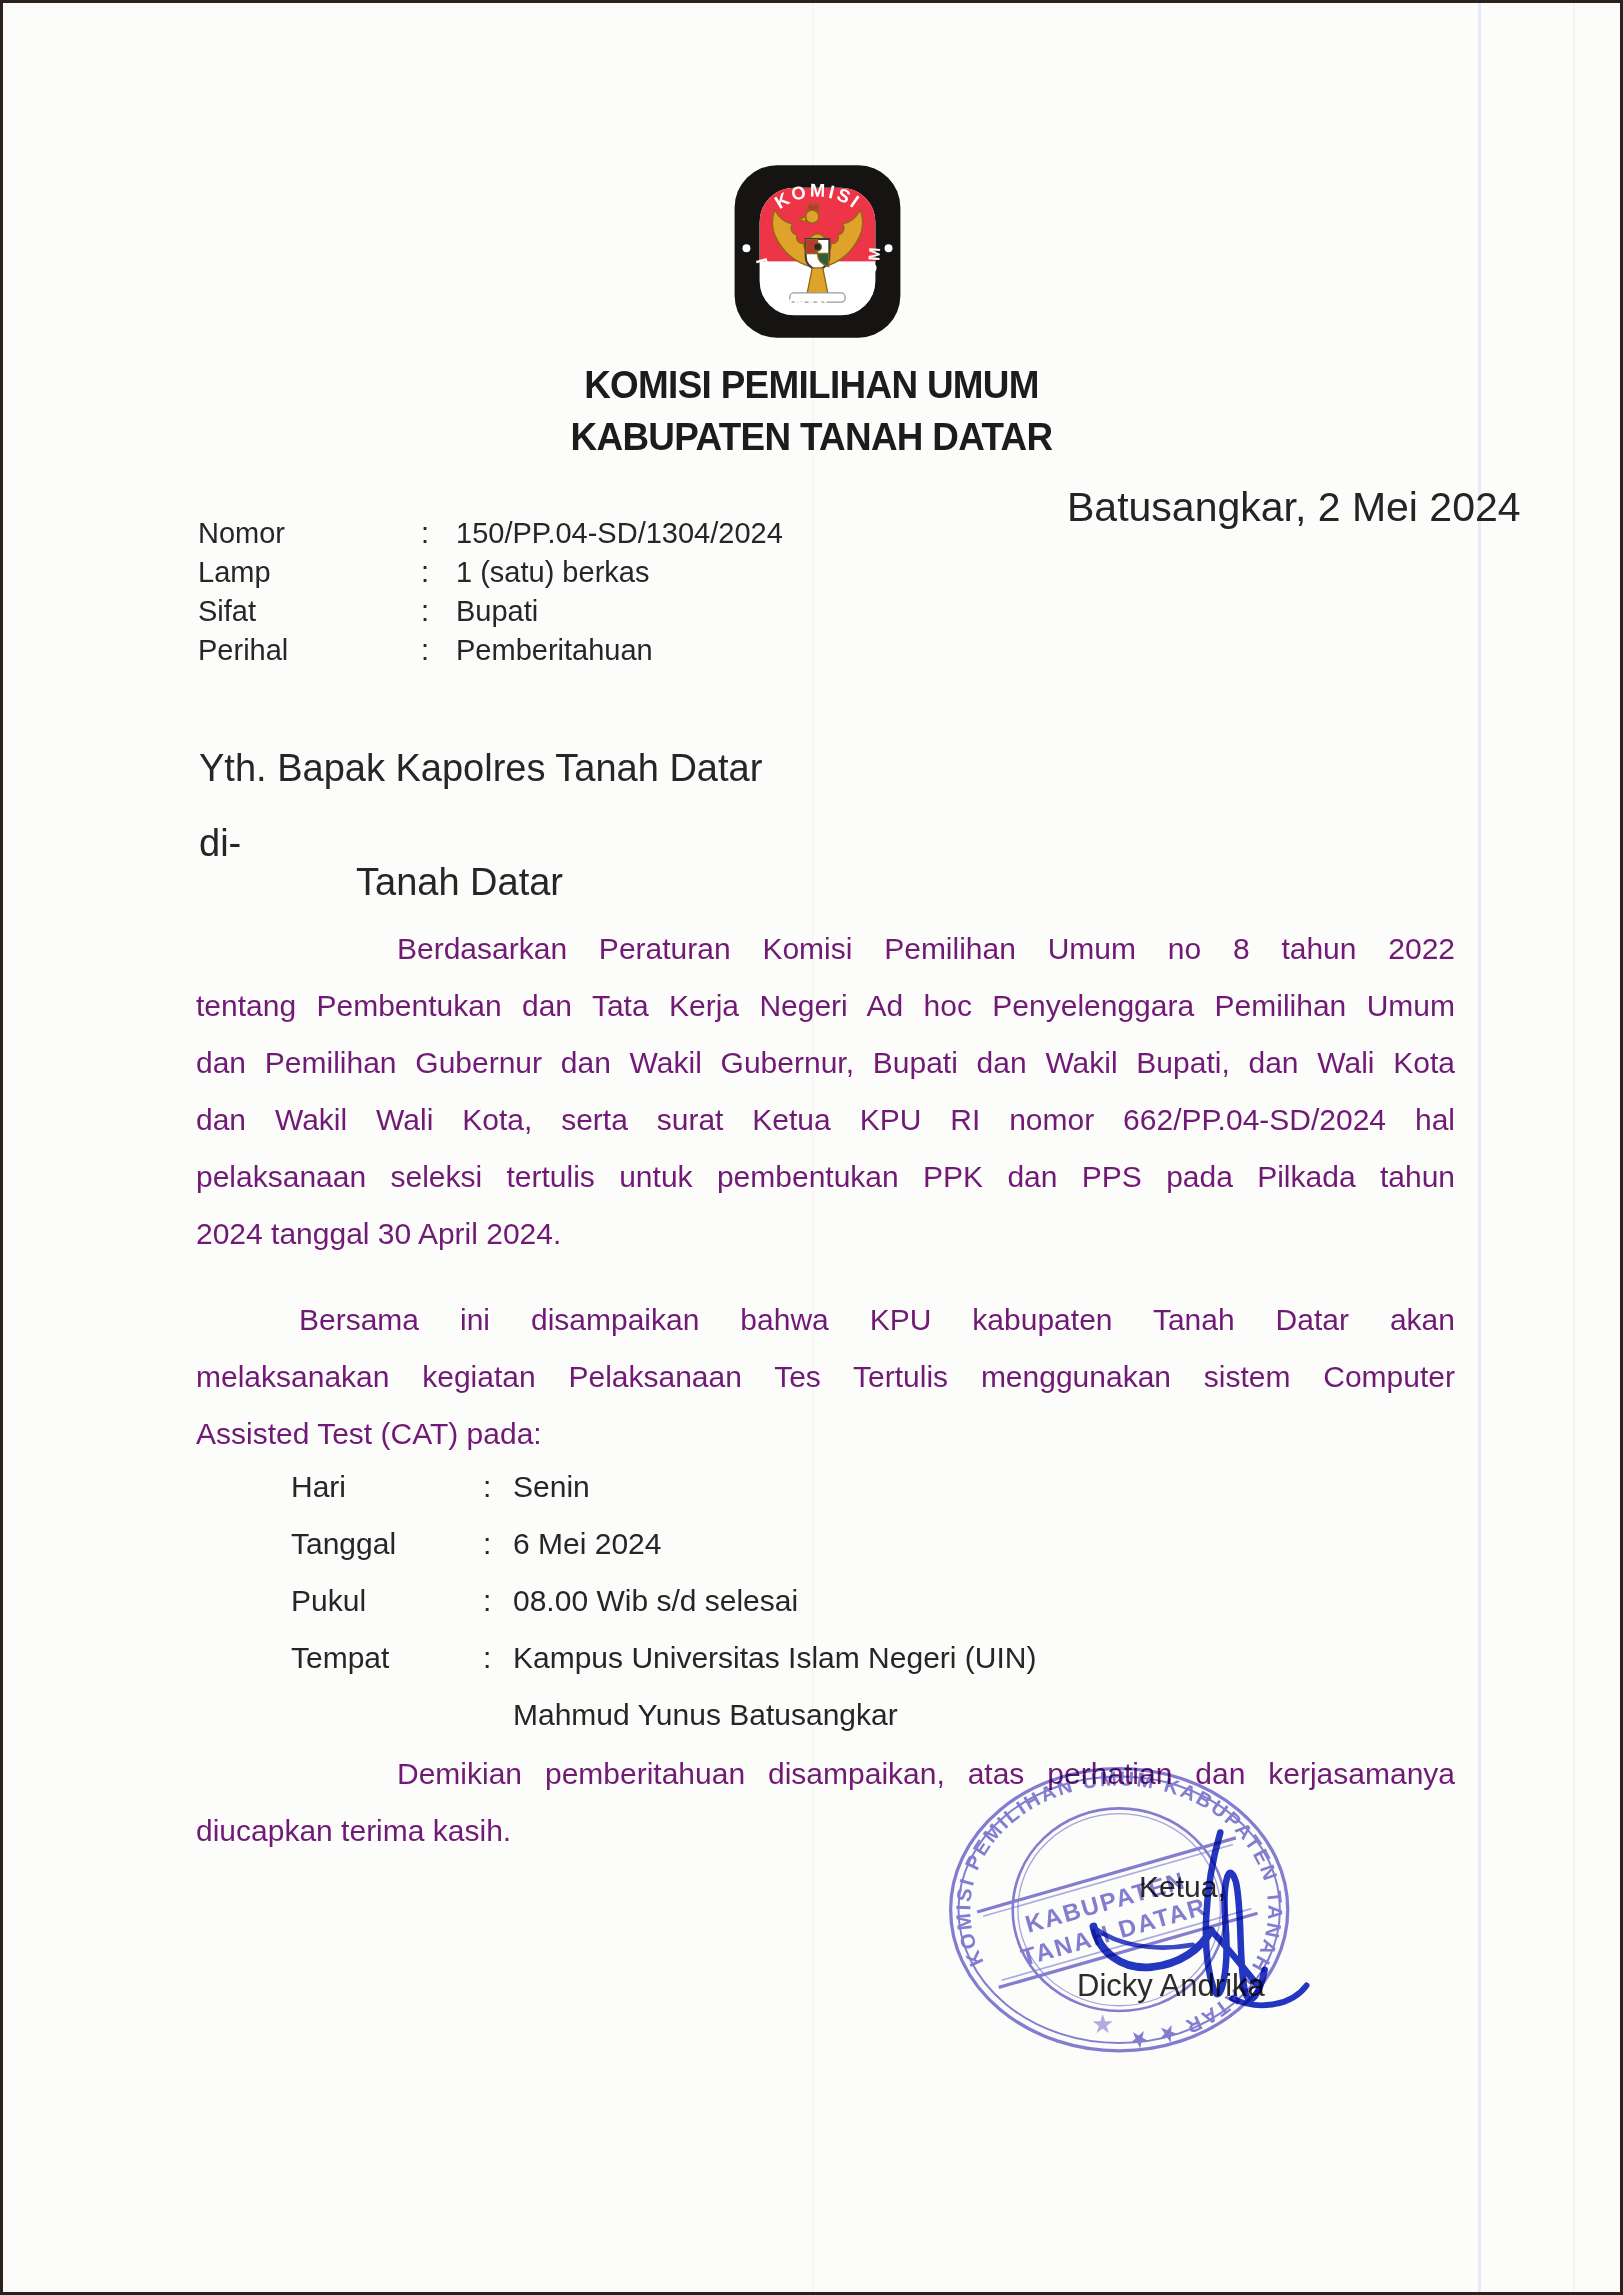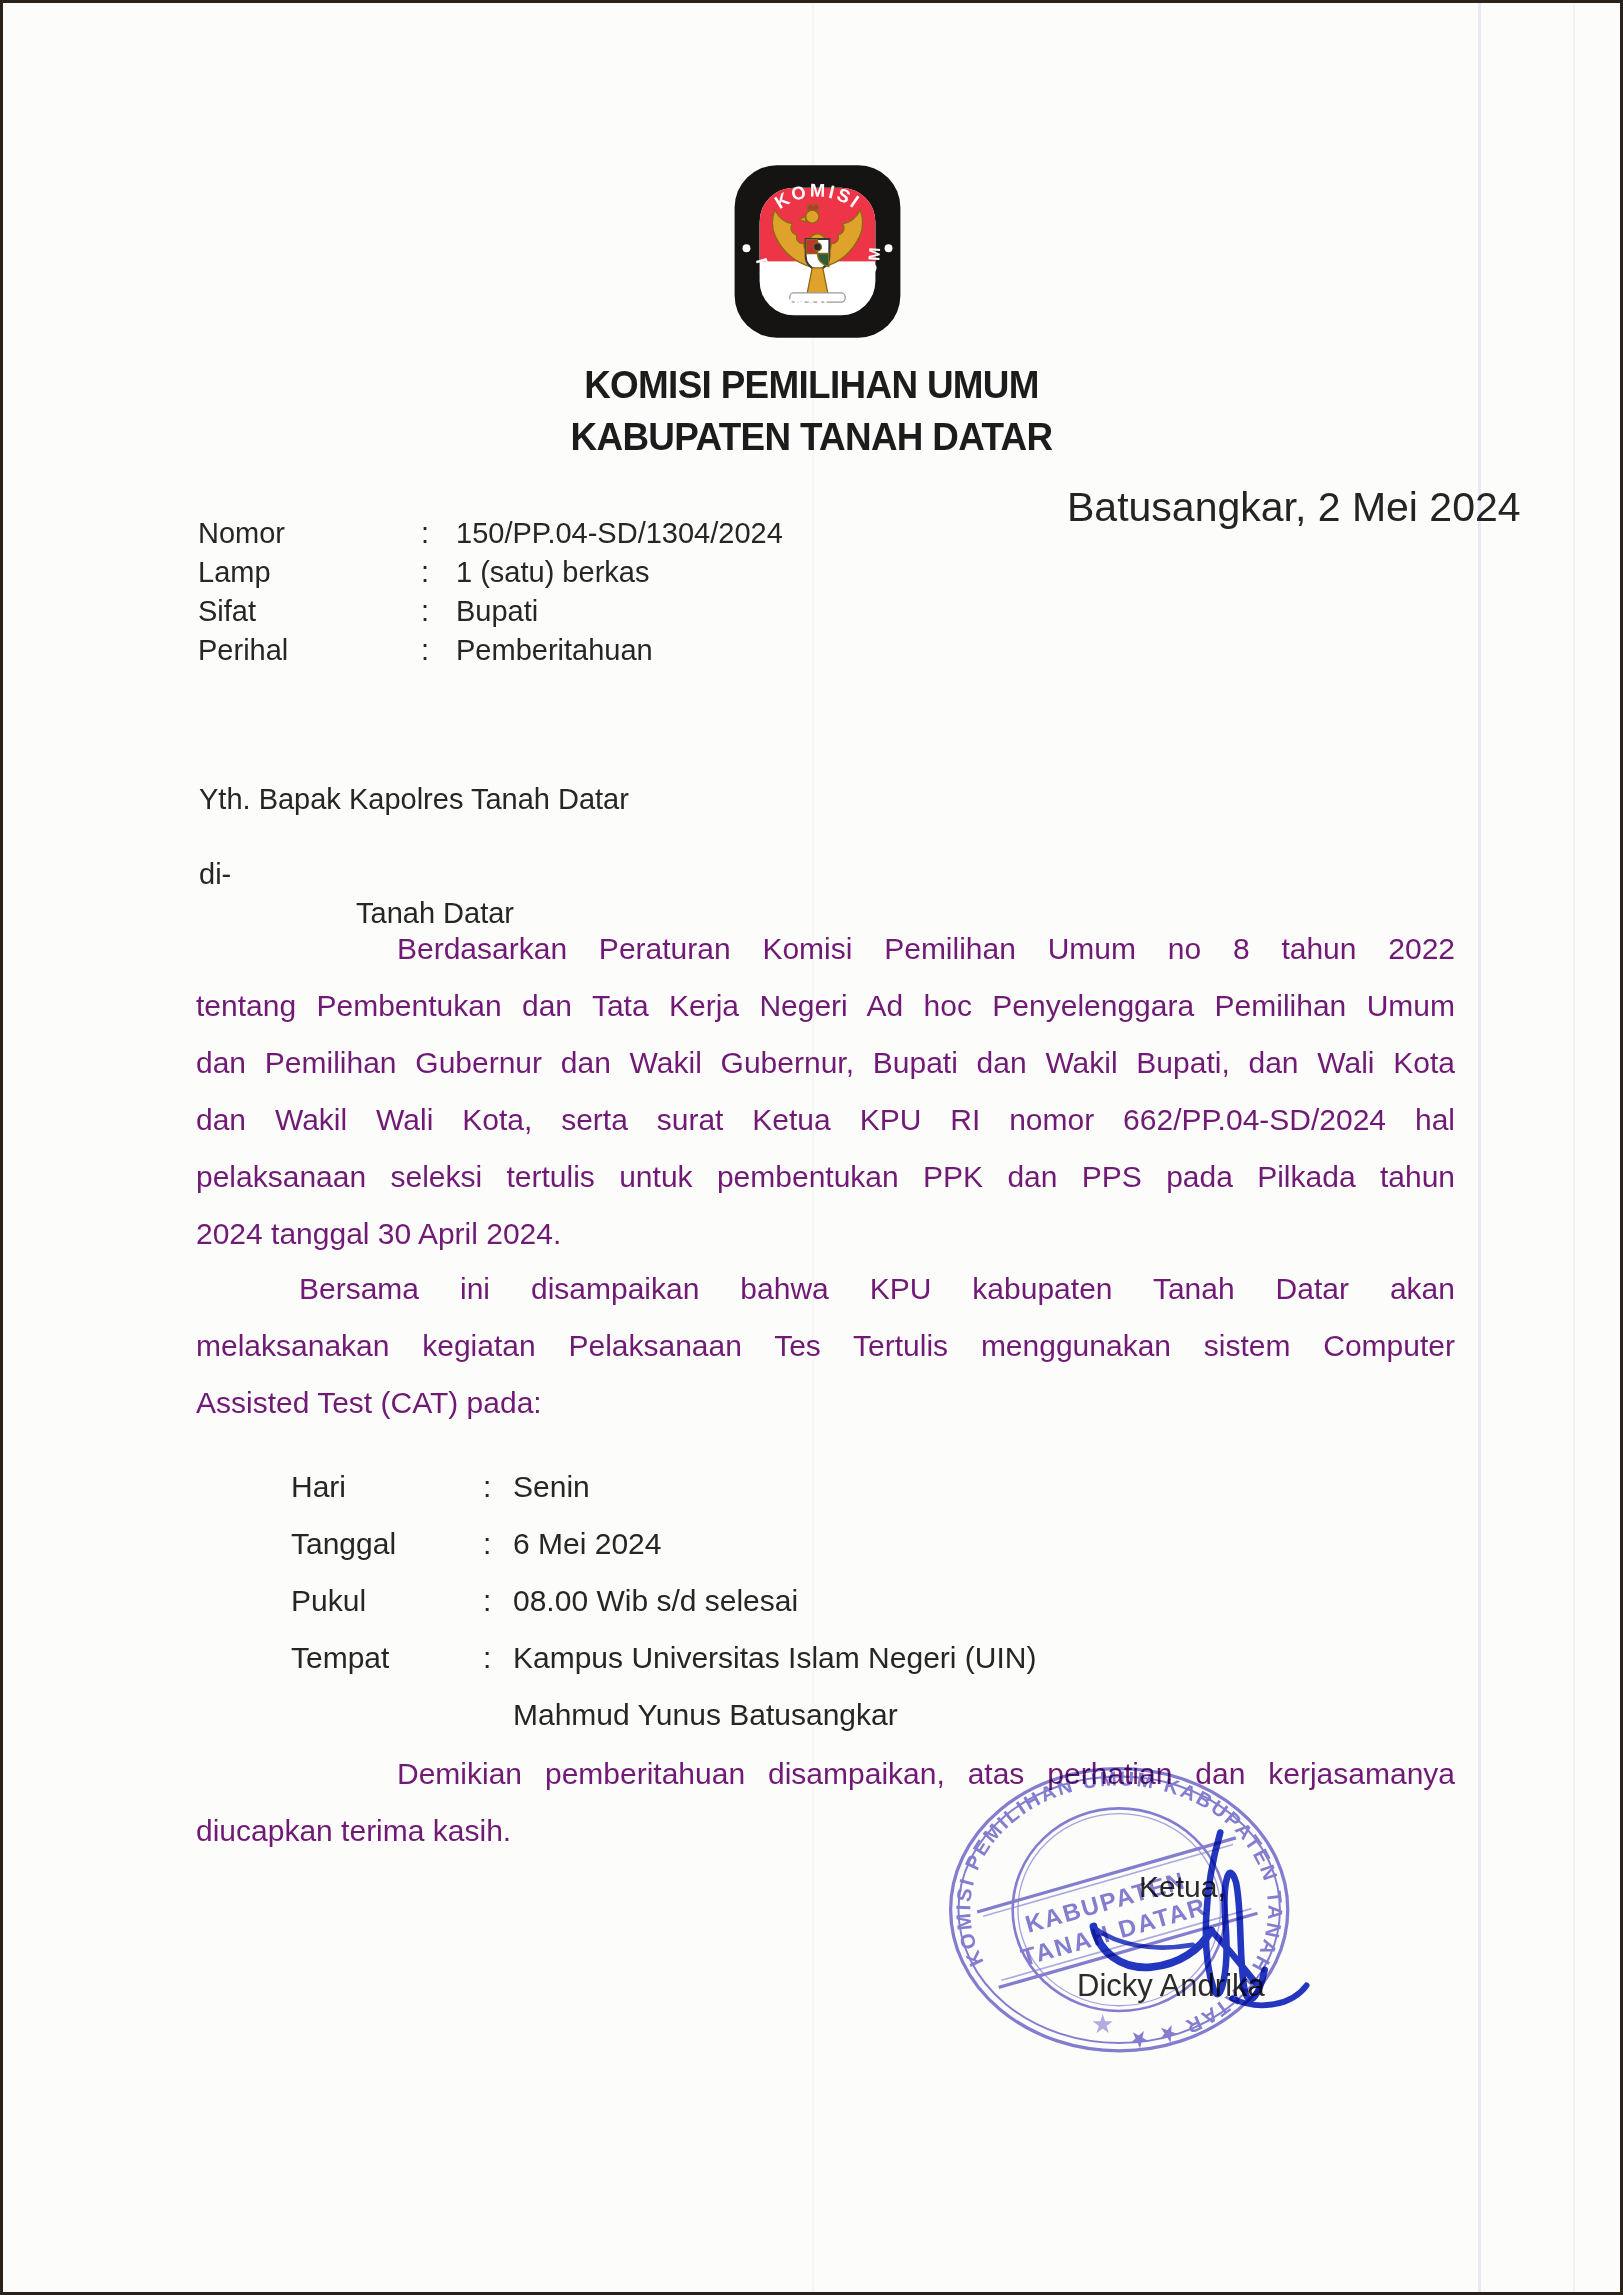--- a/index.html
+++ b/index.html
@@ -18,21 +18,21 @@
   .streak{position:absolute;top:0;bottom:0;pointer-events:none;}
   
   .lh-line{width:100%;text-align:center;font-weight:700;color:#1c1c1c;
            font-size:38px;letter-spacing:-0.7px;transform:scaleX(.97);}
   .dateline{font-size:41px;color:#242424;}
   
   .meta-row{height:39px;font-size:29px;white-space:nowrap;}
   .meta-row .lbl{display:inline-block;width:223px;}
   .meta-row .col{display:inline-block;width:35px;}
   
-  .recip{font-size:29px;white-space:nowrap;margin-top:36px;}
+  .recip{font-size:38px;white-space:nowrap;}
   
   .para{width:1259px;font-size:30px;line-height:57px;color:#701a75;}
   .jline{text-align:justify;text-align-last:justify;}
   .jline.end{text-align:justify;text-align-last:left;}
   .ind1{text-indent:201px;}
   .ind2{text-indent:103px;}
   
   .sched-row{height:57px;font-size:30px;white-space:nowrap;}
   .sched-row .lbl{display:inline-block;width:192px;}
   .sched-row .col{display:inline-block;width:30px;}
@@ -133,21 +133,21 @@
 
   <div class="abs para" style="left:193px;top:917px;">
     <div class="jline ind1">Berdasarkan    Peraturan Komisi Pemilihan Umum no 8 tahun 2022</div>
     <div class="jline">tentang Pembentukan dan Tata Kerja Negeri Ad hoc Penyelenggara Pemilihan Umum</div>
     <div class="jline">dan Pemilihan Gubernur dan Wakil Gubernur, Bupati dan Wakil Bupati, dan Wali Kota</div>
     <div class="jline">dan Wakil Wali Kota, serta surat Ketua KPU RI nomor 662/PP.04-SD/2024 hal</div>
     <div class="jline">pelaksanaan seleksi tertulis untuk pembentukan PPK dan PPS pada Pilkada tahun</div>
     <div class="jline end">2024 tanggal 30 April 2024.</div>
   </div>
 
-  <div class="abs para" style="left:193px;top:1257px;">
+  <div class="abs para" style="left:193px;top:1288px;">
     <div class="jline ind2">Bersama    ini disampaikan bahwa KPU kabupaten Tanah Datar akan</div>
     <div class="jline">melaksanakan kegiatan Pelaksanaan Tes Tertulis menggunakan sistem Computer</div>
     <div class="jline end">Assisted Test (CAT) pada:</div>
   </div>
 
   <div class="abs" style="left:288px;top:1428px;margin-top:39px;">
     <div class="sched-row">
       <span class="lbl">Hari</span><span class="col">:</span><span>Senin</span>
     </div>
     <div class="sched-row">

